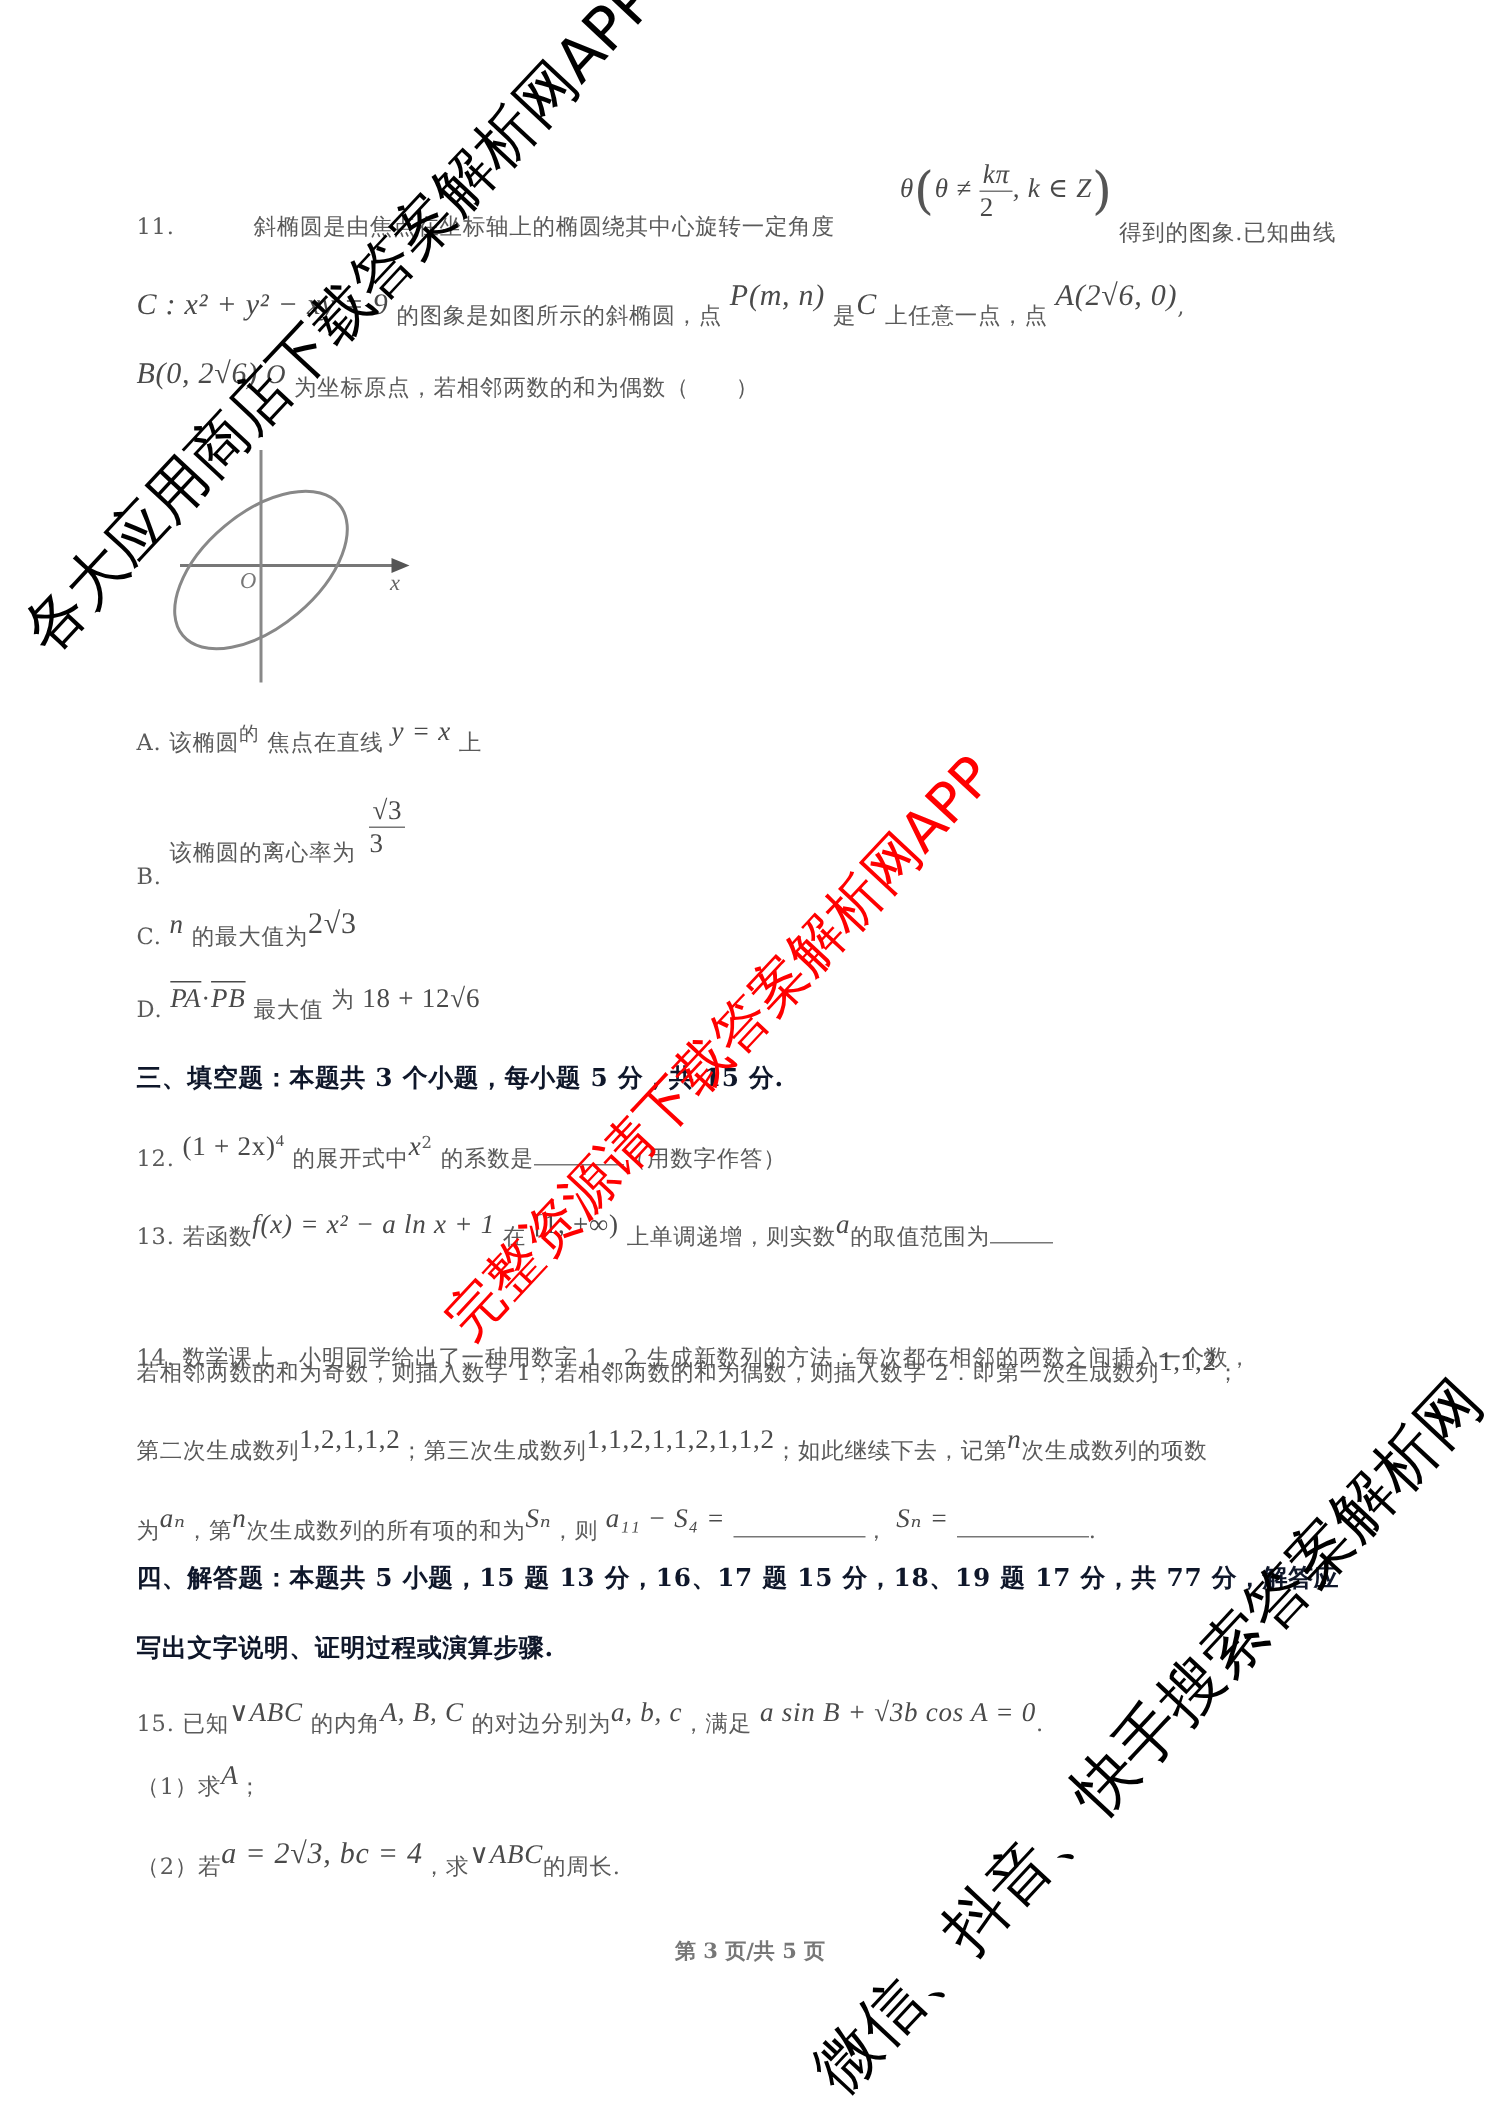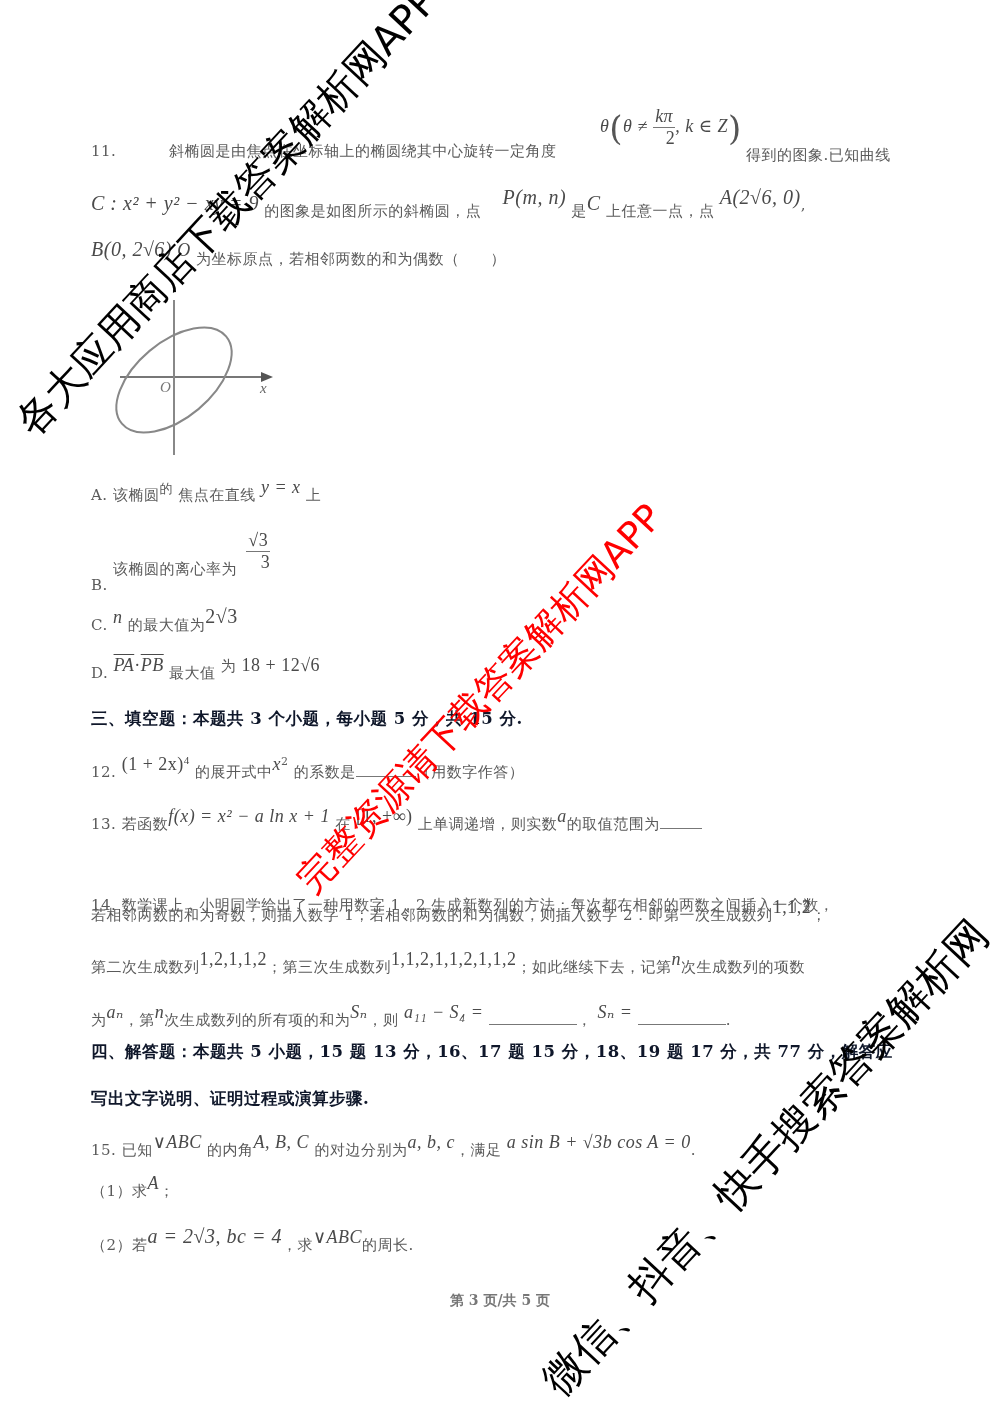--- a/index.html
+++ b/index.html
@@ -8,21 +8,21 @@
     background: #ffffff; color: #555;
     font-family: "DejaVu Serif", "Liberation Serif", serif;
   }
   .line { position: absolute; left: 91px; font-size: 15px; color: #5a5a5a; white-space: nowrap; letter-spacing: 0.5px; }
   .math { font-family: "Liberation Serif", "DejaVu Serif", serif; font-style: italic; font-size: 18px; color: #4a4a4a; }
   .math.up { font-style: normal; }
   .big { font-size: 20px; }
   .sup { position: relative; top: -7px; }
   .bold { font-weight: bold; color: #0f172a; font-size: 16.5px; }
   .blank { display: inline-block; border-bottom: 1px solid #777; height: 16px; vertical-align: baseline; }
-  .frac { display: inline-block; vertical-align: middle; text-align: right; font-family: "Liberation Serif", serif; font-size: 18px; color: #444; }
+  .frac { display: inline-block; vertical-align: middle; text-align: left; font-family: "Liberation Serif", serif; font-size: 18px; color: #444; }
   .frac .num { display: block; border-bottom: 1.5px solid #777; padding: 0 2px; }
   .frac .den { display: block; }
   .overline { text-decoration: overline; text-align: right; }
   .paren { font-size: 34px; font-style: normal; vertical-align: middle; color: #555; }
   .wm { position: absolute; font-family: "DejaVu Sans", sans-serif; white-space: nowrap; transform-origin: left bottom; line-height: 1; }
   .footer { position: absolute; left: 0; width: 1000px; text-align: center; top: 1292px; font-size: 14px; color: #777; font-weight: bold; }
   .diagram { position: absolute; left: 90px; top: 290px; }
 </style>
 </head>
 <body>
@@ -36,21 +36,21 @@
   <span class="math">θ</span><span class="paren">(</span><span class="math">θ ≠</span>
   <span class="frac"><span class="num math">kπ</span><span class="den math up">2</span></span><span class="math">, k ∈ Z</span><span class="paren">)</span>
 </div>
 <div class="line" style="left:746px; top:146px;">
   <span>得到的图象.已知曲线</span>
 </div>
 
 <div class="line" style="top:192px;">
   <span class="math big">C : x² + y² − xy = 9</span>
   <span style="position:relative;top:6px;">的图象是如图所示的斜椭圆，点</span>
-  <span class="math big" style="position:relative;top:-6px;margin-left:16px;">P(m, n)</span>
+  <span class="math big" style="position:relative;top:-6px;">P(m, n)</span>
   <span style="position:relative;top:6px;">是</span><span class="math big">C</span>
   <span style="position:relative;top:6px;text-align:center;">上任意一点，点</span>
   <span class="math big" style="position:relative;top:-6px;">A(2√6, 0)</span><span>,</span>
 </div>
 
 <div class="line" style="top:238px;">
   <span class="math big">B(0, 2√6)</span>
   <span class="math">O</span>
   <span style="position:relative;top:8px;">为坐标原点，若相邻两数的和为偶数（　　）</span>
 </div>

